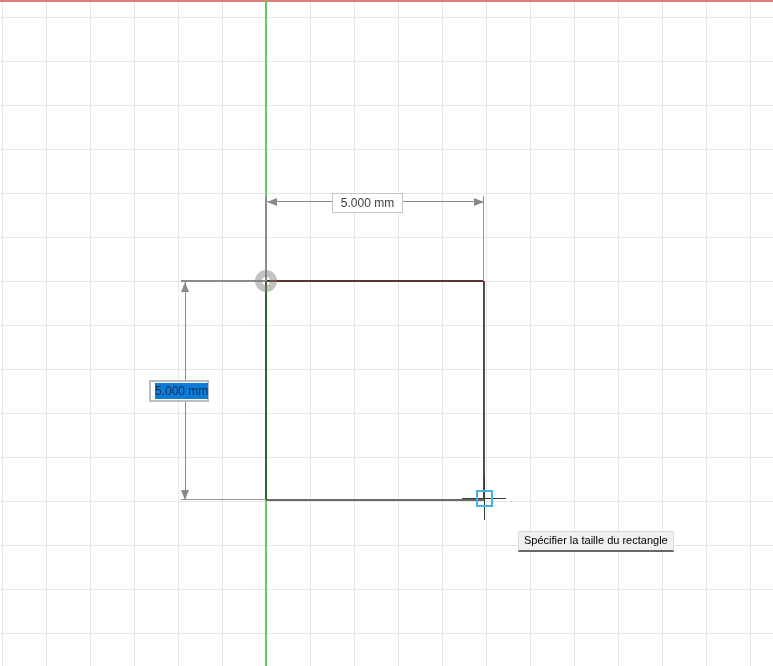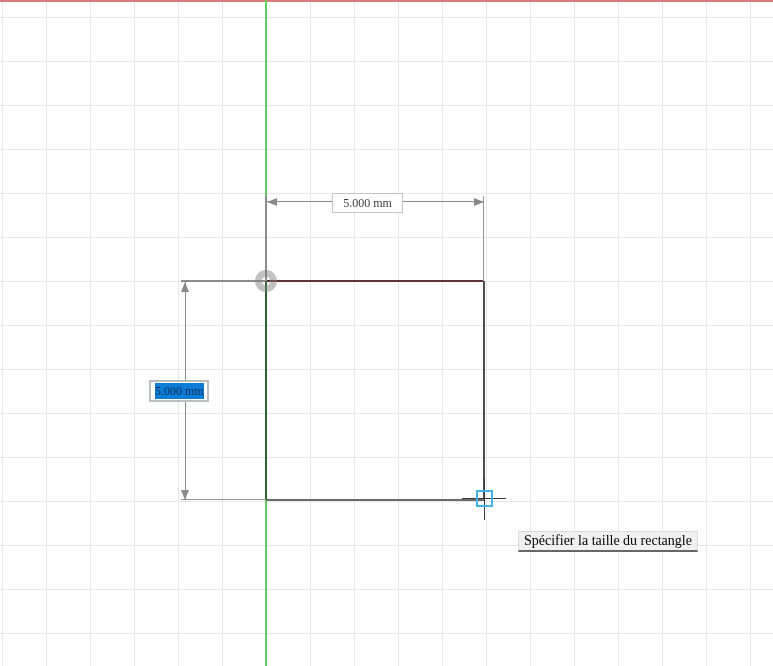--- a/index.html
+++ b/index.html
@@ -4,21 +4,21 @@
 <style>
   html,body{margin:0;padding:0;background:#fff;}
   #viewport{
     position:relative;width:773px;height:666px;overflow:hidden;
     background-color:#ffffff;
     background-image:
       linear-gradient(to right, #e7e7e7 1px, transparent 1px),
       linear-gradient(to bottom, #e7e7e7 1px, transparent 1px);
     background-size:44px 100%, 100% 44px;
     background-position:2px 0, 0 17px;
-    font-family:Liberation Serif, serif;
+    font-family:Liberation Sans, sans-serif;
   }
   .abs{position:absolute;}
   
   #axis-x{left:0;top:280;width:773px;height:2px;background:#d97c7c;}
   #axis-y{left:265px;top:0;width:2px;height:666px;background:#5ecc5e;}
   
   #edge-top{left:266px;top:280px;width:218px;height:2px;background:#5d3434;}
   #edge-right{left:483px;top:281px;width:2px;height:219px;background:#4d4d4d;}
   #edge-bottom{left:266px;top:499px;width:218px;height:2px;background:#6a6a6a;}
   #edge-left{left:265px;top:281px;width:2px;height:219px;background:#2f642f;}
@@ -45,21 +45,21 @@
   
   #dim-height-input{left:149px;top:380px;width:52px;height:18px;background:#ffffff;
     border:2px solid #b9bec4;font-size:12px;line-height:18px;padding-left:4px;white-space:nowrap;}
   #dim-height-input .sel{background:#0c7cd6;color:#0d2f57;padding:1px 0;}
   
   #cursor-v{left:484px;top:477px;width:1px;height:43px;background:#383838;}
   #cursor-h{left:462px;top:498px;width:44px;height:1px;background:#383838;}
   #snap-square{left:476px;top:490px;width:13px;height:13px;border:2px solid #44b2e8;background:transparent;}
   
   #tooltip{left:518px;top:531px;background:#f0f0f0;border:1px solid #dadada;
-    border-bottom:2px solid #666666;color:#000;font-size:14px;line-height:15px;
+    border-bottom:2px solid #666666;color:#000;font-size:11px;line-height:15px;
     padding:1px 5px 2px 5px;white-space:nowrap;}
 </style>
 </head>
 <body>
 
 <div id="viewport">
 
   <div class="abs" id="axis-x"></div>
   <div class="abs" id="axis-y"></div>
 

